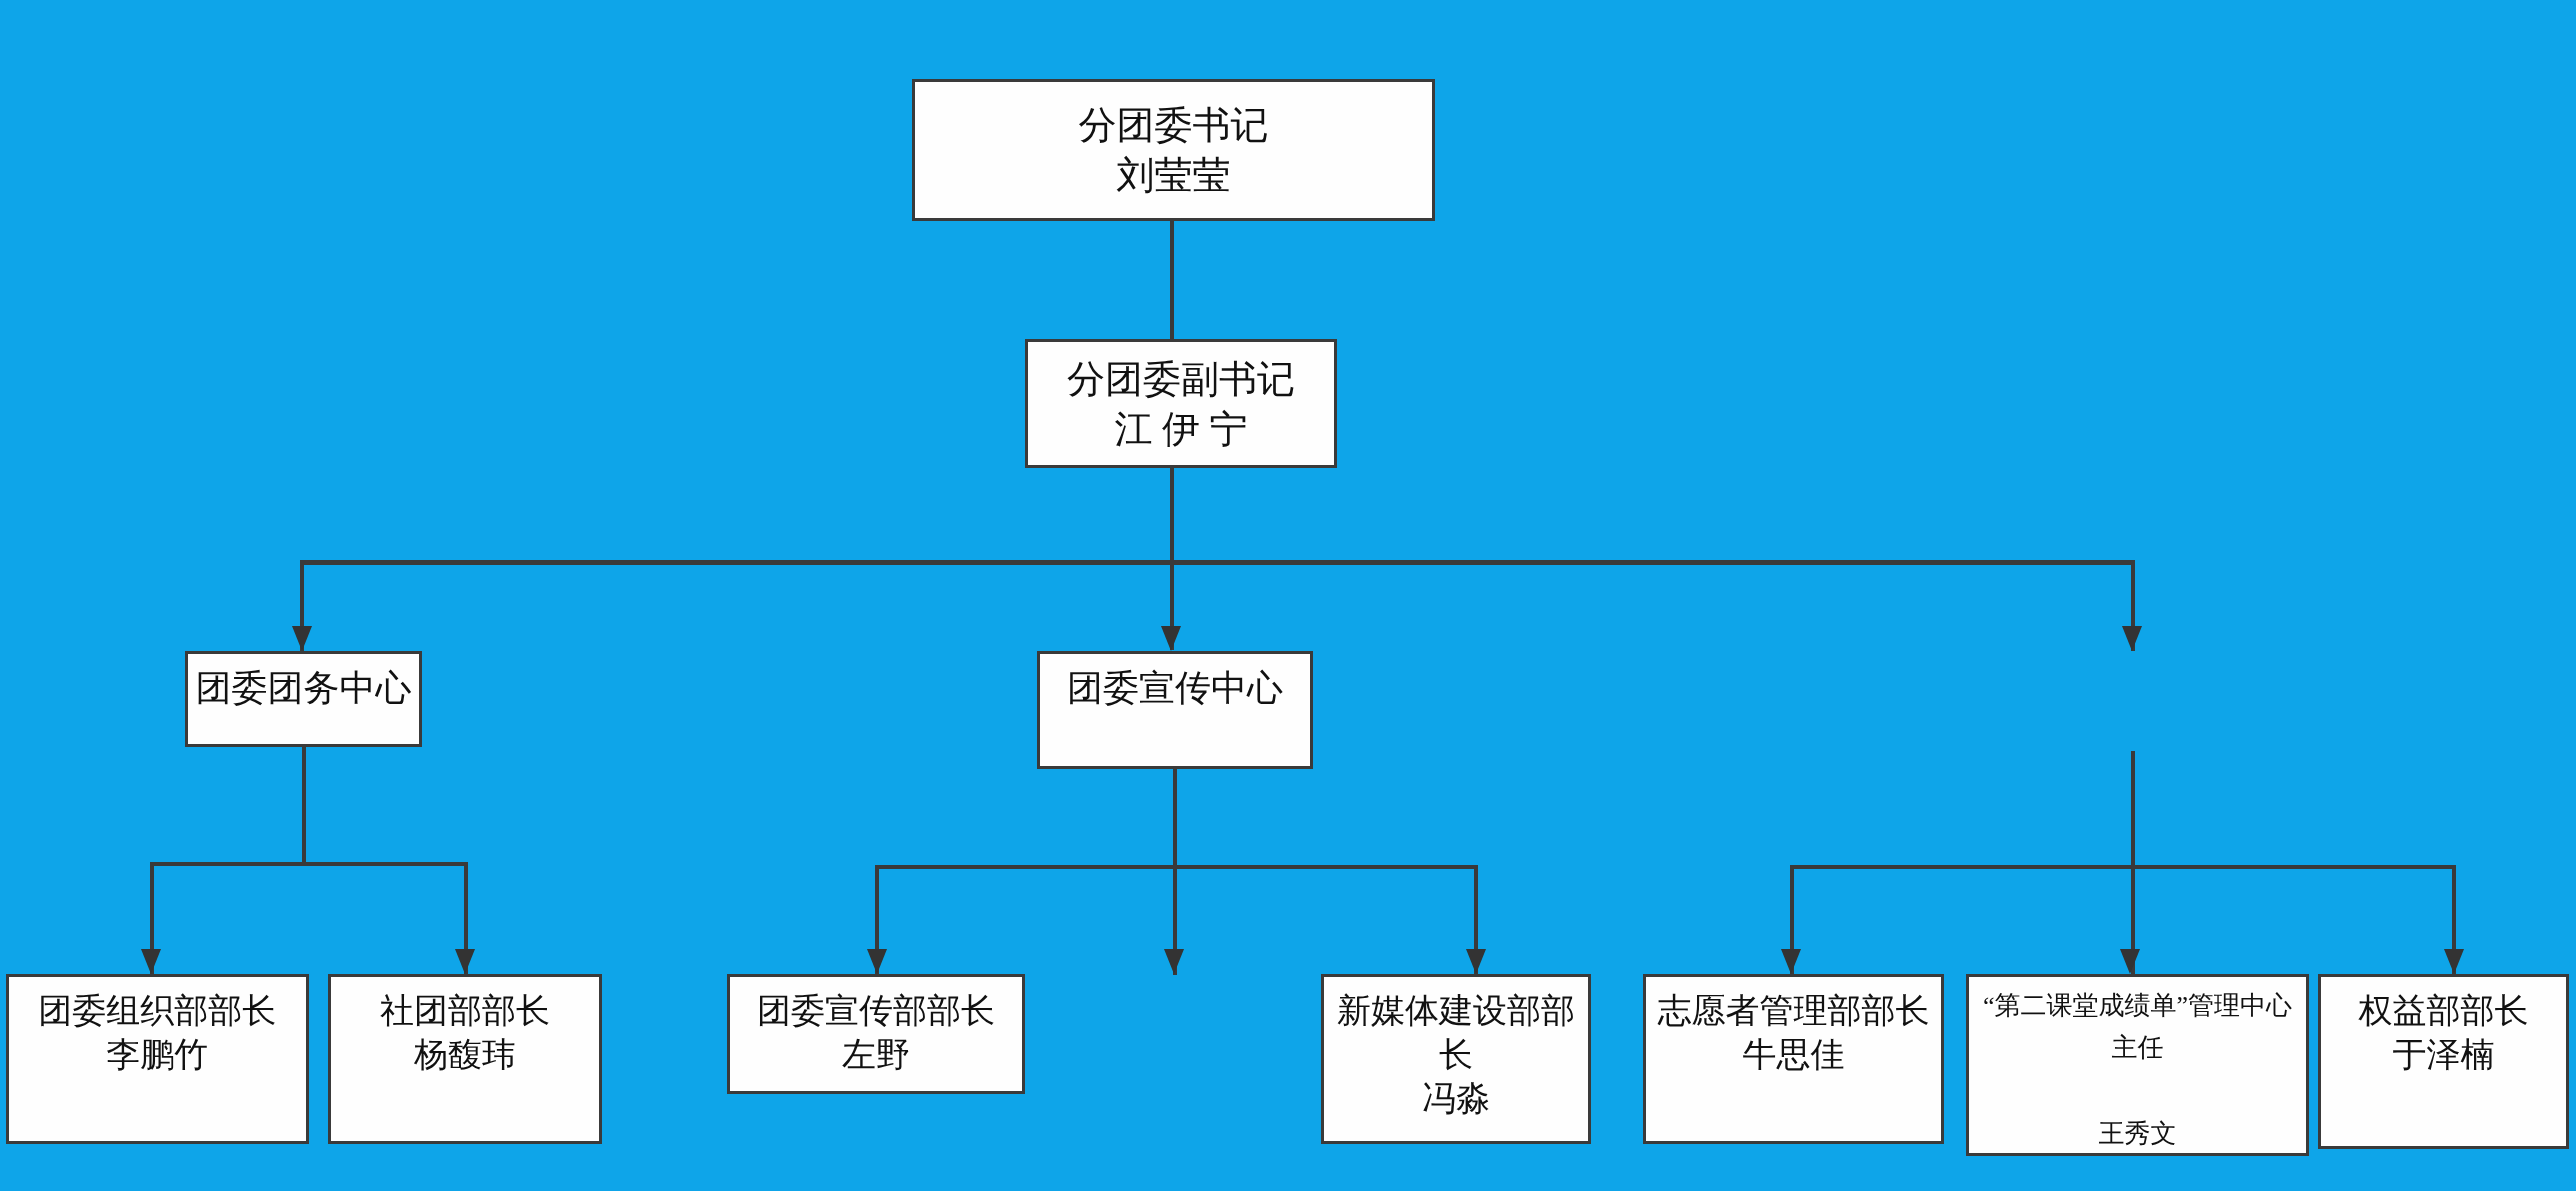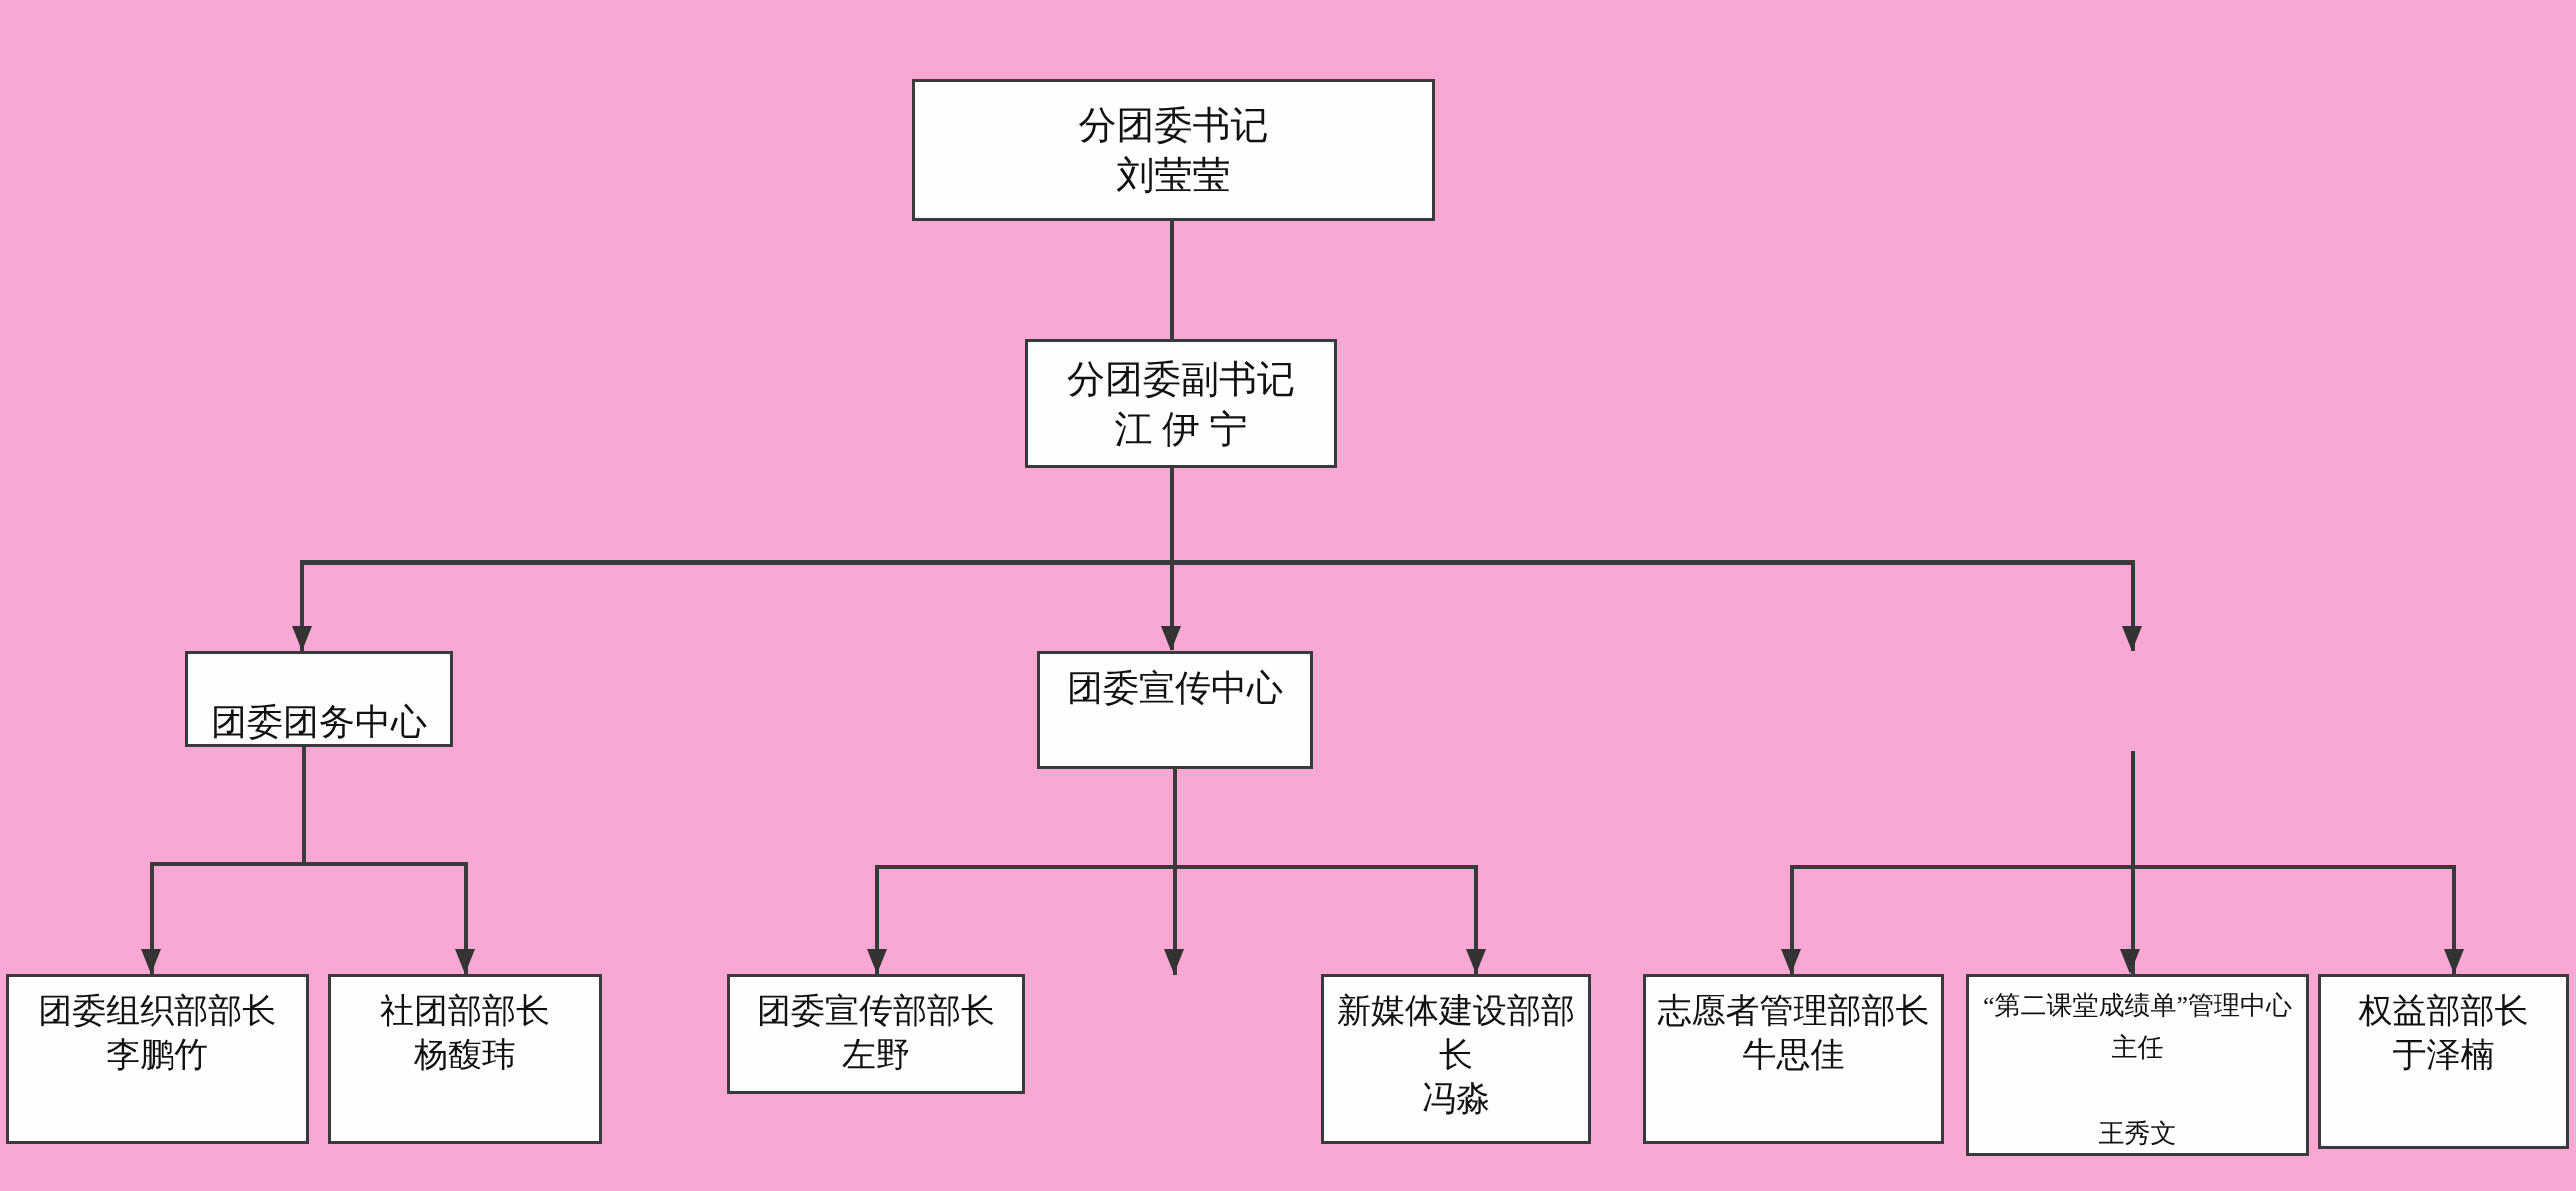--- a/index.html
+++ b/index.html
@@ -1,19 +1,19 @@
 <!DOCTYPE html>
 <html><head>
 <meta charset="utf-8">
 <style>
   html,body{margin:0;padding:0;background:#fcfcfc;}
   #canvas{
     position:relative;
     width:2576px;height:1191px;
-    background:#f9a8d4;
+    background:#0ea5e9;
     font-family:"Liberation Serif","DejaVu Serif",serif;
     color:#111;
     overflow:hidden;
   }
   .node{
     position:absolute;
     box-sizing:border-box;
     border:3.8px solid #3a3a3a;
     background:#fefefe;
     display:flex;
@@ -78,21 +78,21 @@
   <div class="node lvl1" style="left:912px;top:79px;width:523px;height:142px;">
     <span class="line title">分团委书记</span>
     <span class="line name">刘莹莹</span>
   </div>
 
   <div class="node lvl2" style="left:1025px;top:339px;width:312px;height:129px;">
     <span class="line title">分团委副书记</span>
     <span class="line name">江伊宁</span>
   </div>
 
-  <div class="node lvl3" style="left:185px;top:651px;width:268px;height:96px;justify-content:flex-end;">
+  <div class="node lvl3" style="left:185px;top:651px;width:237px;height:96px;">
     <span class="line">团委团务中心</span>
   </div>
   <div class="node lvl3" style="left:1037px;top:651px;width:276px;height:118px;">
     <span class="line">团委宣传中心</span>
   </div>
 
   <div class="node lvl4" style="left:5.8px;top:974px;width:303px;height:170px;">
     <span class="line title">团委组织部部长</span>
     <span class="line name">李鹏竹</span>
   </div>

